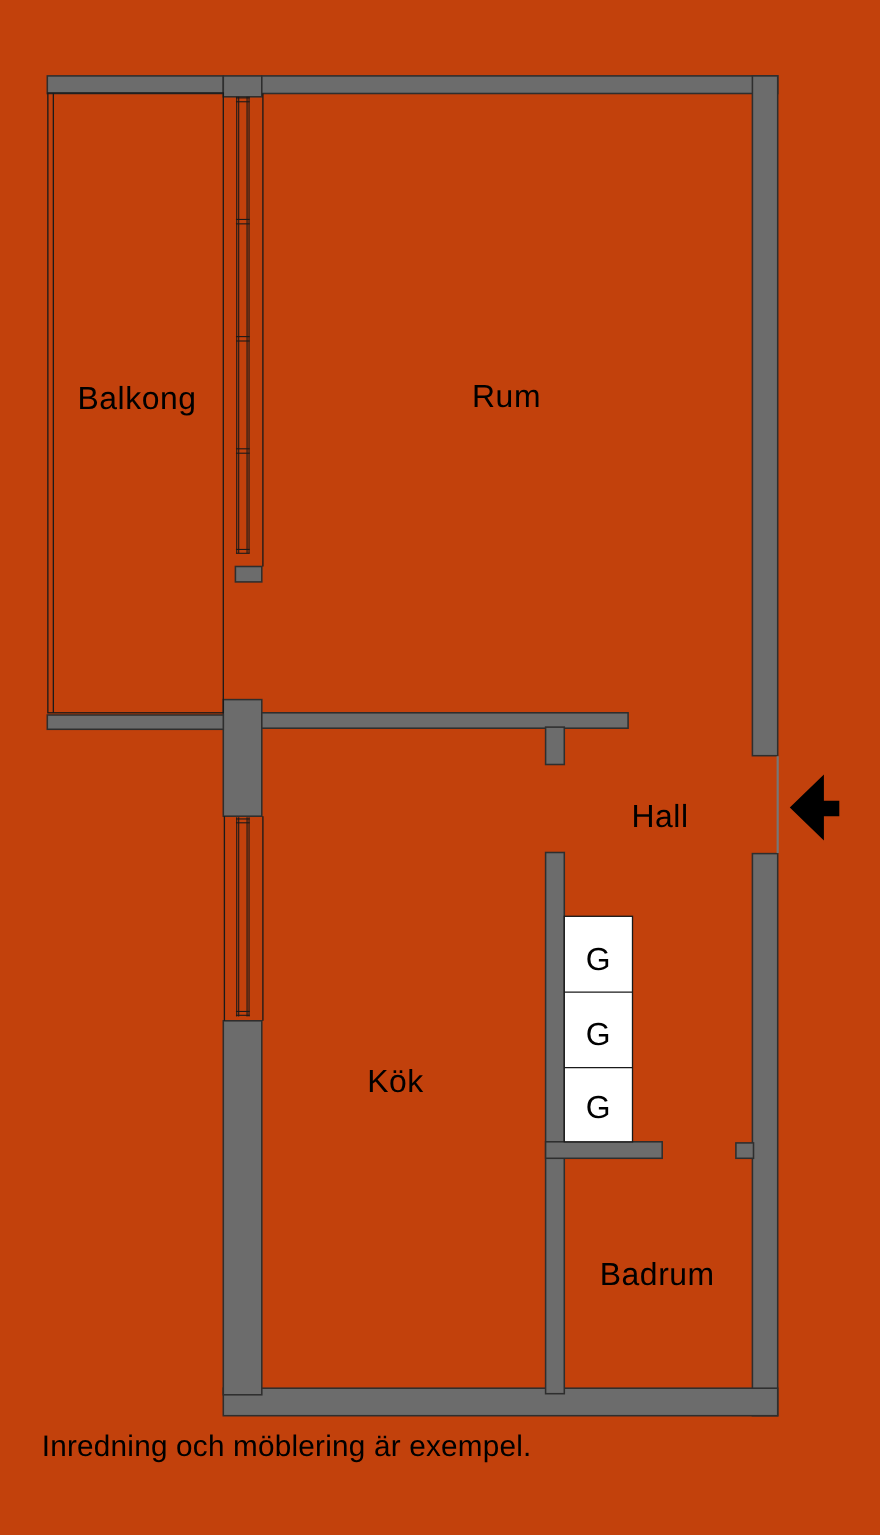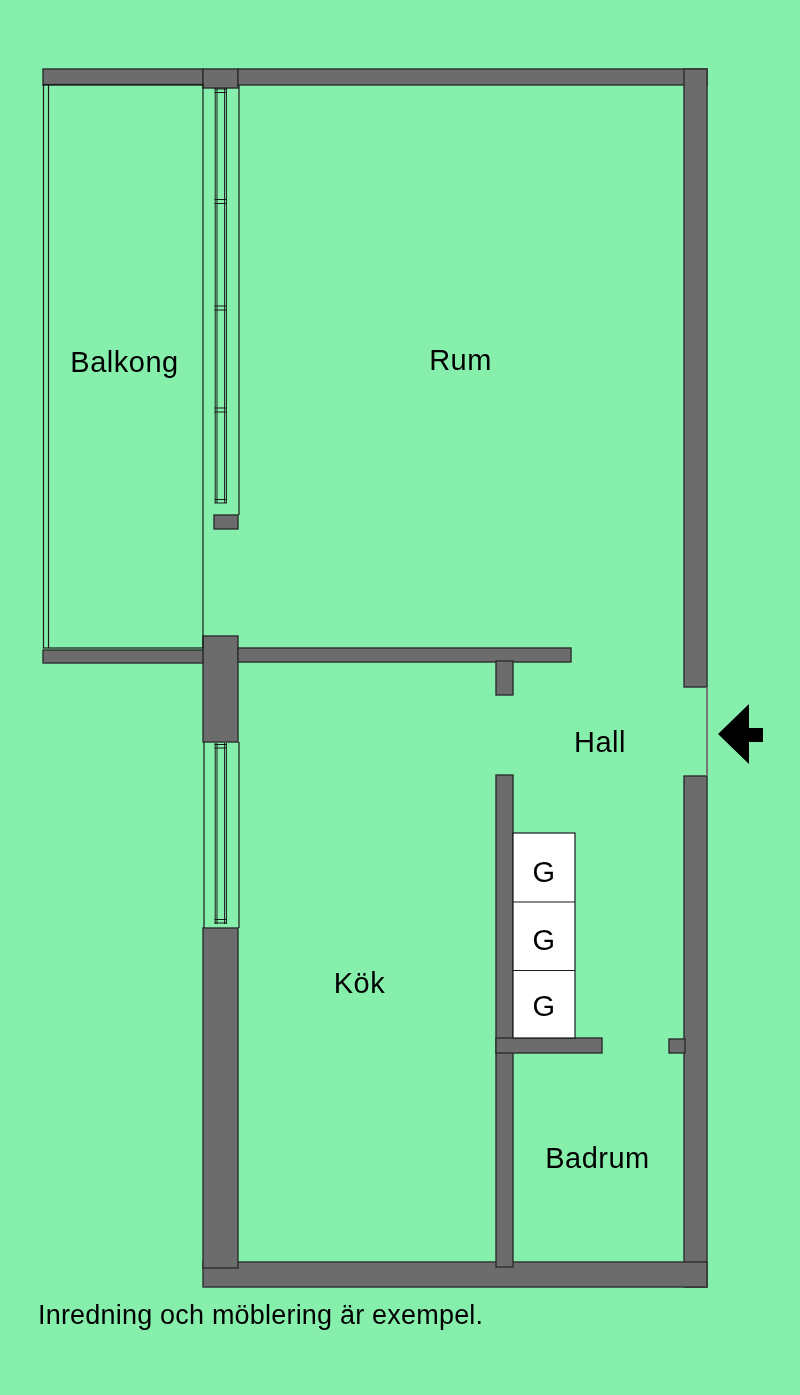--- a/index.html
+++ b/index.html
@@ -1,20 +1,20 @@
 <!DOCTYPE html>
 <html><head>
 <meta charset="utf-8">
 <style>
   html, body { margin: 0; padding: 0; background: #ffffff; }
   .page {
     position: relative;
     width: 800px;
     height: 1395px;
-    background: #86efac;
+    background: #c2410c;
     overflow: hidden;
   }
   svg { display: block; }
   text {
     font-family: "Liberation Sans", "DejaVu Sans", sans-serif;
     letter-spacing: 0.5px;
   }
   .room-label { font-size: 29px; }
   .closet-label { font-size: 29px; }
   .caption-text { font-size: 27px; letter-spacing: 0.2px; }

